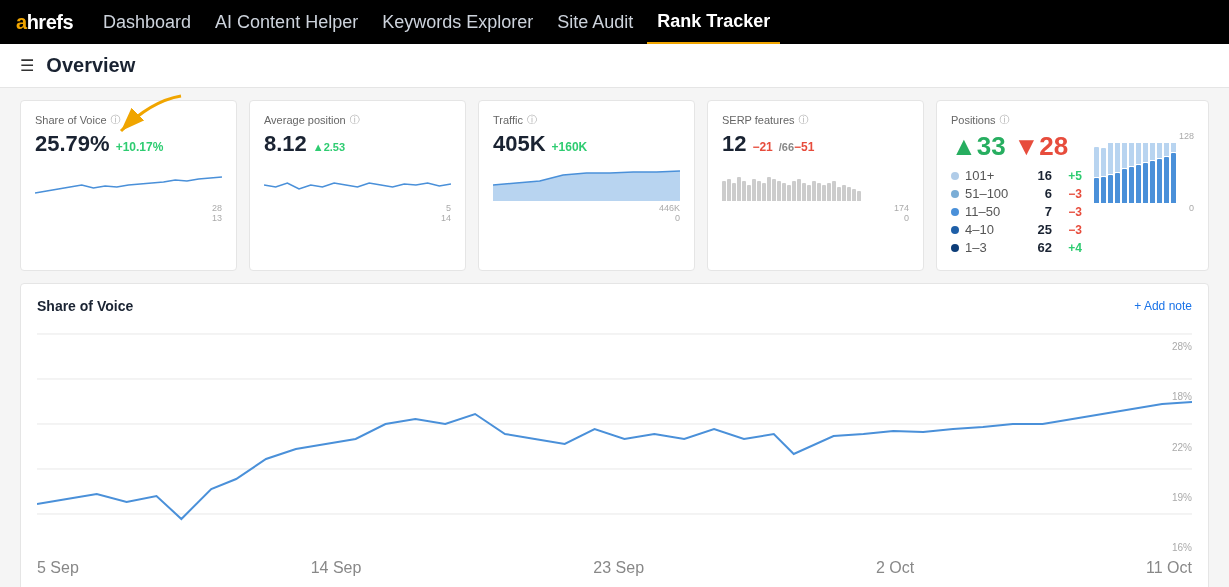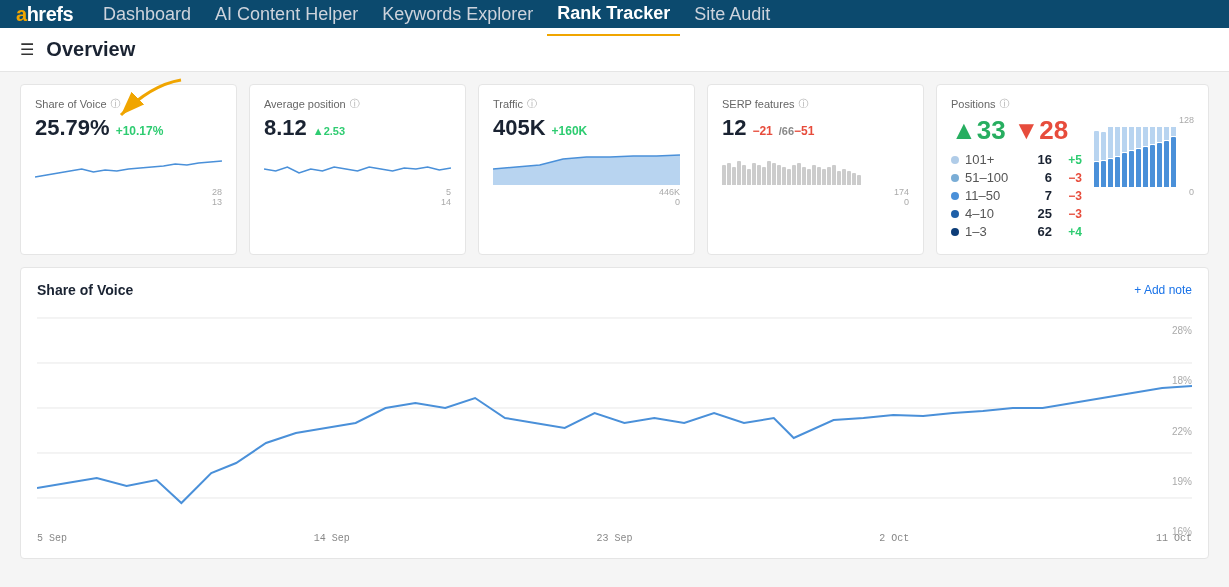--- a/index.html
+++ b/index.html
@@ -1,19 +1,19 @@
 <!DOCTYPE html>
 <html><head>
   <meta charset="utf-8">
   <style>
     * { margin: 0; padding: 0; box-sizing: border-box; }
     body { font-family: -apple-system, BlinkMacSystemFont, 'Segoe UI', Arial, sans-serif; background: #f5f5f5; font-size: 13px; }
 
     
-    .nav { background: #0c4a6e; height: 28px; display: flex; align-items: center; padding: 0 16px; gap: 4px; }
+    .nav { background: #000000; height: 44px; display: flex; align-items: center; padding: 0 16px; gap: 4px; }
     .nav-logo { color: #fff; font-weight: 700; font-size: 20px; margin-right: 16px; letter-spacing: -0.5px; }
     .nav-logo span { color: #f0a500; }
     .nav-item { color: #cdd3dc; font-size: 18px; padding: 0 10px; height: 44px; display: flex; align-items: center; cursor: pointer; text-decoration: none; white-space: nowrap; }
     .nav-item.active { color: #fff; border-bottom: 2px solid #f0a500; font-weight: 600; }
 
     
     .page-header { background: #fff; padding: 10px 20px; display: flex; align-items: center; gap: 12px; border-bottom: 1px solid #e5e5e5; }
     .hamburger { font-size: 16px; color: #333; cursor: pointer; }
     .page-title { font-size: 20px; font-weight: 700; color: #1a2332; }
 
@@ -42,21 +42,21 @@
     .pos-down { color: #e74c3c; }
 
     
     .main-chart-section { background: #fff; margin: 0 20px 12px; border: 1px solid #e5e5e5; border-radius: 4px; padding: 14px 16px; }
     .main-chart-header { display: flex; justify-content: space-between; align-items: center; margin-bottom: 10px; }
     .main-chart-title { font-size: 14px; font-weight: 700; color: #1a2332; }
     .add-note-btn { color: #1a73e8; font-size: 12px; cursor: pointer; display: flex; align-items: center; gap: 4px; border: none; background: none; }
     .main-chart-wrap { position: relative; }
     .main-chart-wrap svg { width: 100%; height: 220px; }
     .y-axis-labels { position: absolute; right: 0; top: 13px; height: 220px; display: flex; flex-direction: column; justify-content: space-between; font-size: 10px; color: #aaa; padding: 4px 0; }
-    .x-axis-labels { display: flex; justify-content: space-between; font-size: 10px; color: #888; margin-top: 2px; padding: 0 0 0 0; font-family: Liberation Mono, monospace; }
+    .x-axis-labels { display: flex; justify-content: space-between; font-size: 16px; color: #888; margin-top: 12px; padding: 0 0 0 0; }
 
     
     .arrow-annotation { position: absolute; top: -10px; left: 80px; pointer-events: none; }
 
     
     .serp-bars { display: flex; align-items: flex-end; height: 36px; gap: 1px; margin-top: 8px; }
     .serp-bar { background: #ccc; width: 4px; border-radius: 1px 1px 0 0; }
 
     
     .pos-bars { display: flex; align-items: flex-end; height: 60px; gap: 2px; overflow: hidden; }
@@ -67,22 +67,22 @@
 </head>
 <body>
 
 <nav class="nav">
   <div class="nav-logo">
     <span>a</span><span style="color:#fff">hrefs</span>
   </div>
   <a class="nav-item">Dashboard</a>
   <a class="nav-item">AI Content Helper</a>
   <a class="nav-item">Keywords Explorer</a>
+  <a class="nav-item">Site Audit</a>
   <a class="nav-item active">Rank Tracker</a>
-  <a class="nav-item">Site Audit</a>
 </nav>
 
 <div class="page-header">
   <span class="hamburger">☰</span>
   <h1 class="page-title">Overview</h1>
 </div>
 
 <div class="metrics-row">
 
   <div class="metric-card" style="position:relative;">

